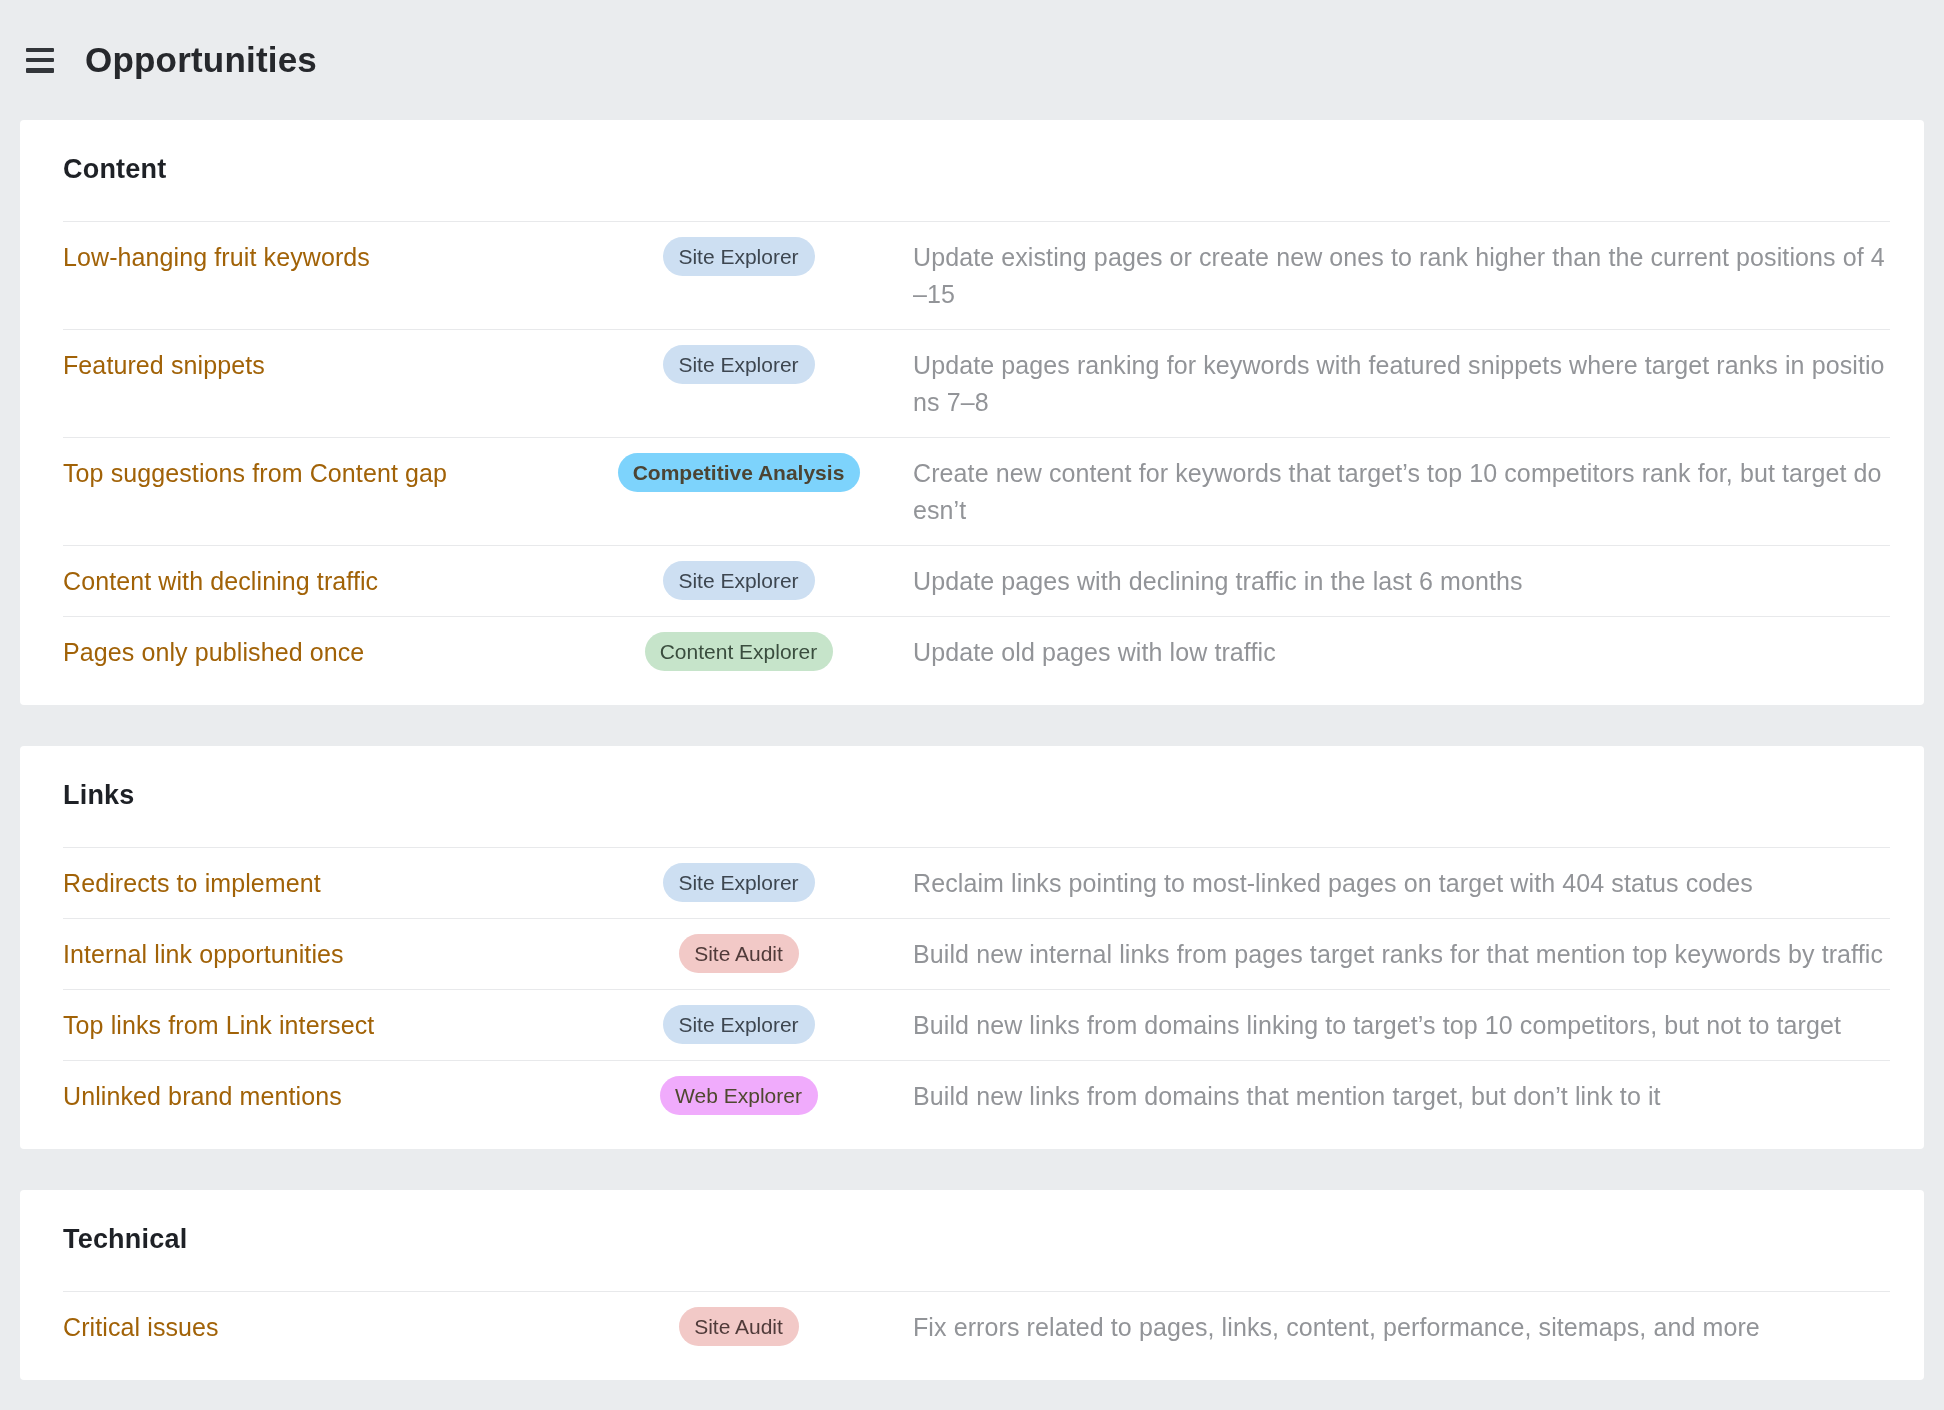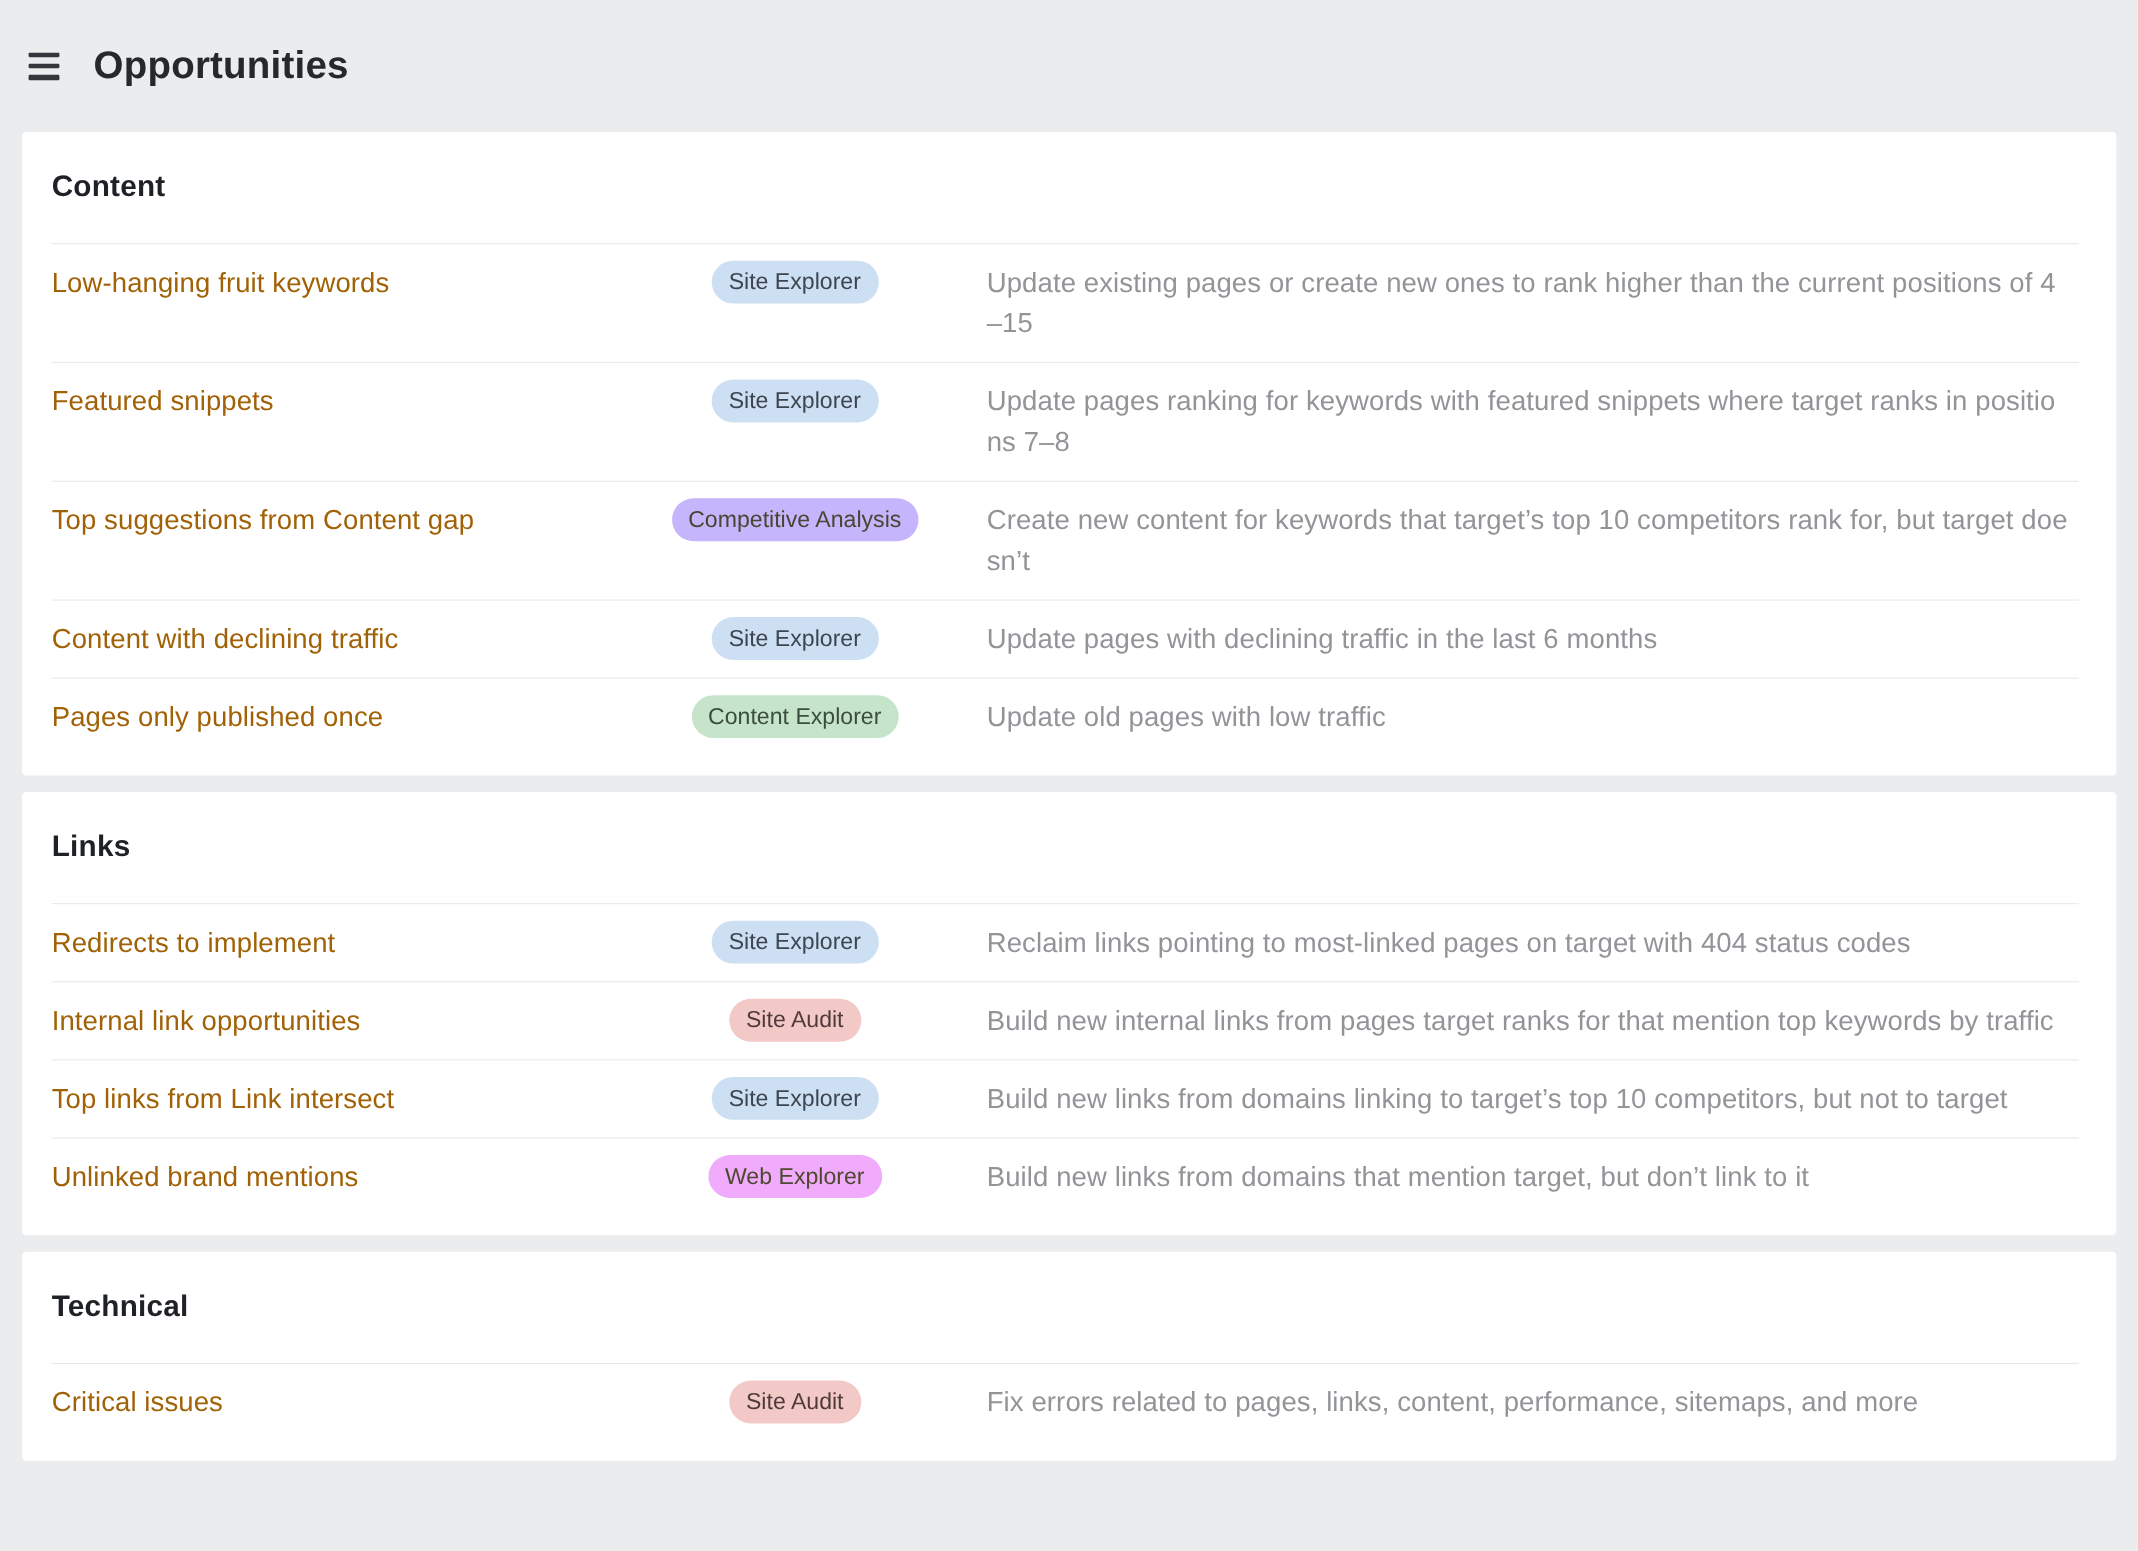--- a/index.html
+++ b/index.html
@@ -41,22 +41,22 @@
     margin-left: 31px;
     font-size: 35px;
     font-weight: bold;
     color: #26282c;
     letter-spacing: 0.2px;
   }
   
   .card {
     background: #ffffff;
     border-radius: 4px;
-    margin: 0 20px 15px 20px;
-    padding: 26px 34px 18px 27px;
+    margin: 0 20px 41px 20px;
+    padding: 26px 34px 18px 43px;
   }
   .section-title {
     font-size: 27px;
     font-weight: bold;
     color: #1e2126;
     margin: 8px 0 36px 0;
     letter-spacing: 0.2px;
   }
   .row {
     display: flex;
@@ -123,21 +123,21 @@
     <div class="row-title">Featured snippets</div>
     <div class="row-badge-col">
       <span class="badge" style="background: rgb(205, 223, 242); color: rgb(61, 70, 80);">Site Explorer</span>
     </div>
     <div class="row-desc">Update pages ranking for keywords with featured snippets where target ranks in positions 7–8</div>
   </div>
 
   <div class="row">
     <div class="row-title">Top suggestions from Content gap</div>
     <div class="row-badge-col">
-      <span class="badge" style="background: #c4b5fd; color: rgb(76, 68, 51);">Competitive Analysis</span>
+      <span class="badge" style="background: #7dd3fc; color: rgb(76, 68, 51); font-weight: bold;">Competitive Analysis</span>
     </div>
     <div class="row-desc">Create new content for keywords that target’s top 10 competitors rank for, but target doesn’t</div>
   </div>
 
   <div class="row">
     <div class="row-title">Content with declining traffic</div>
     <div class="row-badge-col">
       <span class="badge" style="background: rgb(205, 223, 242); color: rgb(61, 70, 80);">Site Explorer</span>
     </div>
     <div class="row-desc">Update pages with declining traffic in the last 6 months</div>

